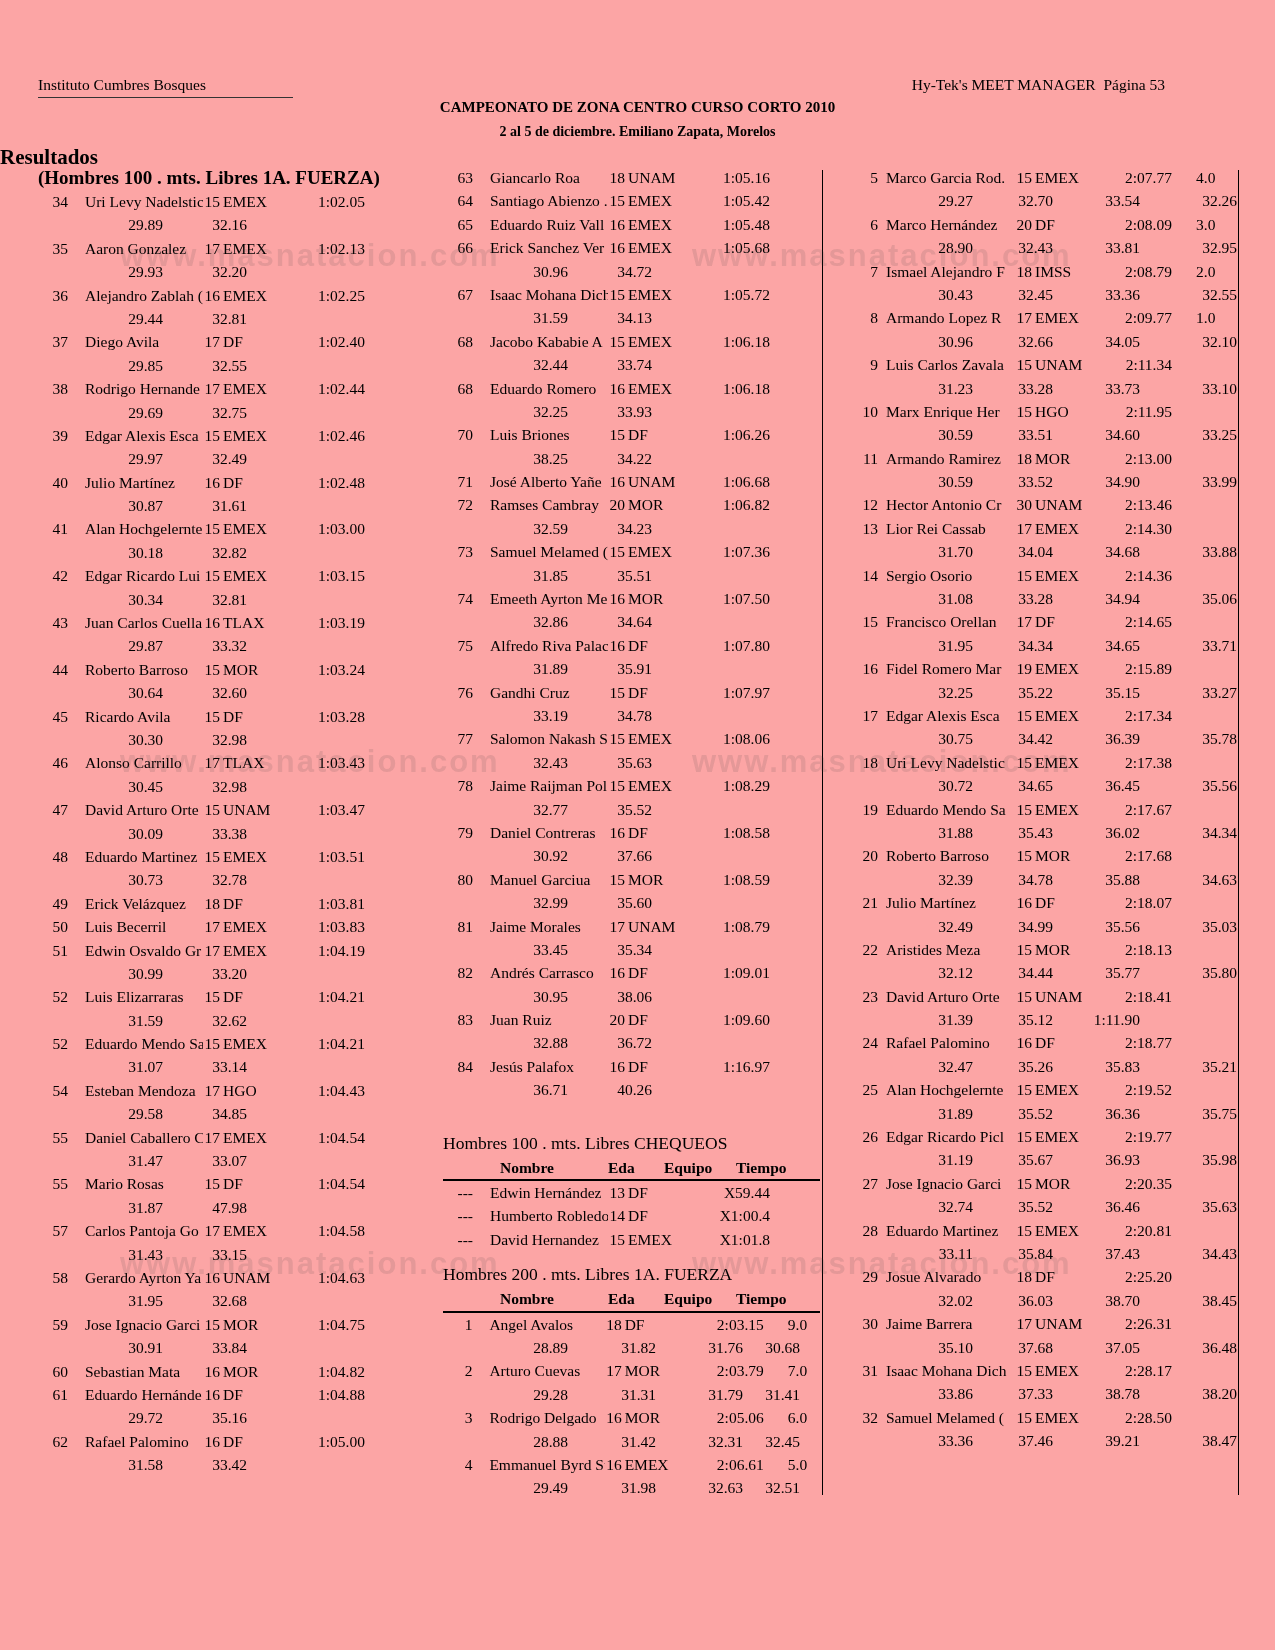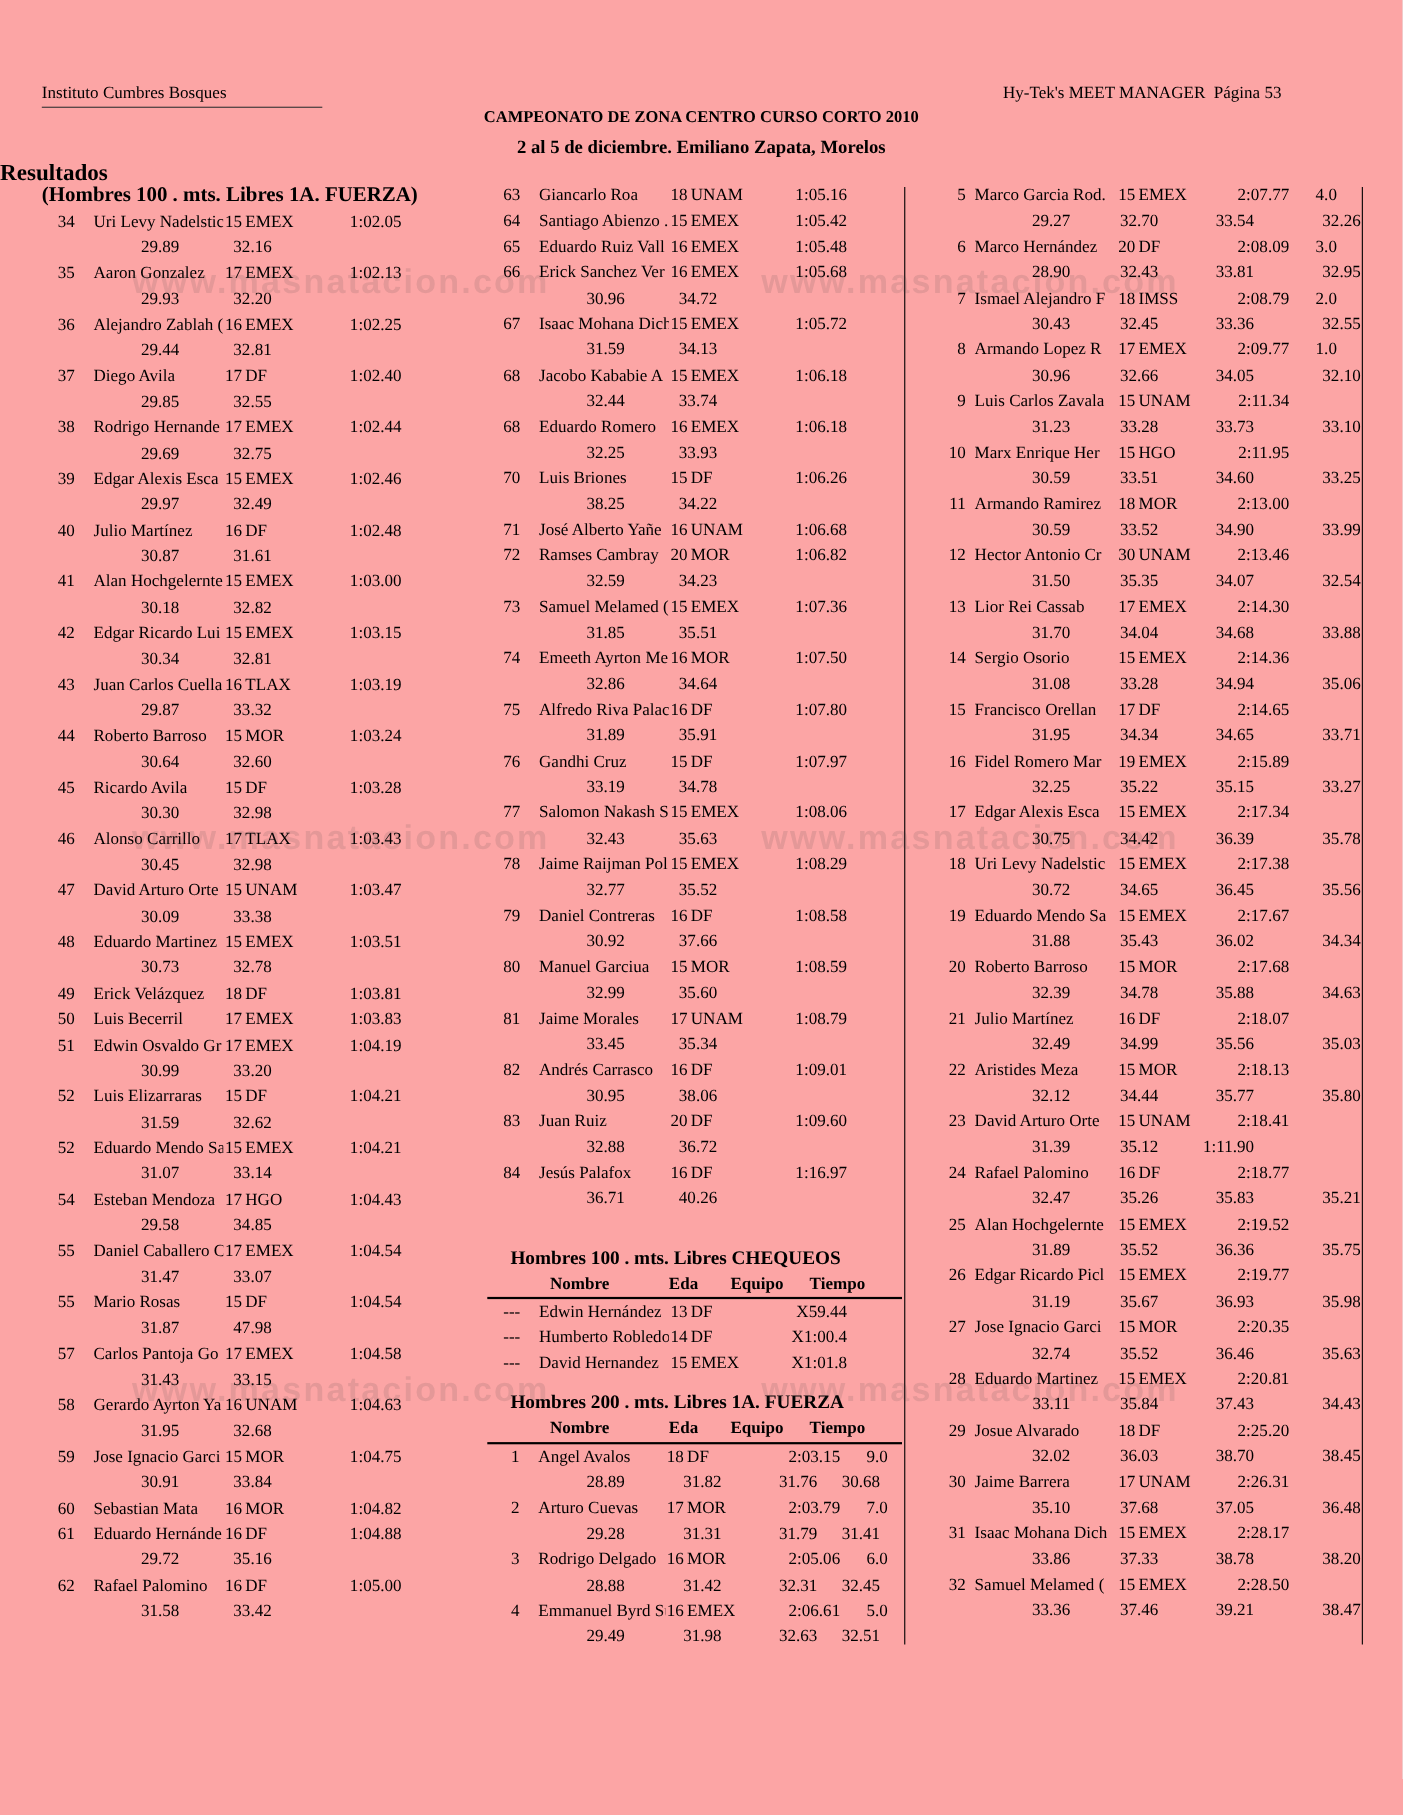--- a/index.html
+++ b/index.html
@@ -3,29 +3,29 @@
 <meta charset="utf-8">
 <style>
   html,body{margin:0;padding:0;background:#e8e8e8;}
   .page{position:relative;width:1275px;height:1650px;background:#fca5a5;margin:0 auto;
         font-family:"Liberation Serif", serif;font-size:15.5px;color:#000;overflow:hidden;}
   .abs{position:absolute;}
   .hdr-left{left:38px;top:76px;}
   .hdr-right{right:110px;top:76px;white-space:pre;}
   .hdr-rule{left:38px;top:97px;width:255px;height:1px;background:#333;}
   .title{left:0;top:99px;width:1275px;text-align:center;font-weight:bold;font-size:15px;}
-  .subtitle{left:0;top:124px;width:1275px;text-align:center;font-weight:bold;font-size:17px;}
+  .subtitle{left:0;top:124px;width:1275px;text-align:center;font-weight:bold;font-size:14px;}
   .results{left:0;top:145px;width:1275px;text-align:left;font-weight:bold;font-size:21px;}
   .col{position:absolute;top:166px;}
   #col1{left:38px;width:340px;}
   #col2{left:443px;width:382px;}
   #col3{left:845px;width:400px;}
   .ln{height:23.4px;line-height:23.4px;white-space:nowrap;display:flex;}
   .cont-hdr{font-weight:bold;font-size:19px;height:24px;line-height:24px;white-space:nowrap;}
-  .sec-title{font-weight:bold;font-size:17.5px;height:26px;line-height:26px;white-space:nowrap;margin-left:21px;}
+  .sec-title{font-weight:normal;font-size:17.5px;height:26px;line-height:26px;white-space:nowrap;}
   .mt-chk{margin-top:28px;}
   .mt-200{margin-top:10px;}
   
   .c-place{width:30px;text-align:right;}
   .c-name{margin-left:17px;width:118px;overflow:hidden;white-space:nowrap;}
   .c-age{width:17px;text-align:right;}
   .c-team{width:65px;padding-left:3px;}
   .c-time{width:77px;text-align:right;}
   .c-pts{margin-left:24px;width:38px;}
   
@@ -812,26 +812,20 @@
           <span class="">33.99</span>
         </div>
         <div class="ln r3">
           <span class="c-place">12</span>
           <span class="c-name">Hector Antonio Cr</span>
           <span class="c-age">30</span>
           <span class="c-team">UNAM</span>
           <span class="c-time">2:13.46</span>
           <span class="c-pts"></span>
         </div>
-        <div class="ln sp sp-c">
-          <span class="">31.50</span>
-          <span class="">35.35</span>
-          <span class="">34.07</span>
-          <span class="">32.54</span>
-        </div>
         <div class="ln r3">
           <span class="c-place">13</span>
           <span class="c-name">Lior Rei Cassab</span>
           <span class="c-age">17</span>
           <span class="c-team">EMEX</span>
           <span class="c-time">2:14.30</span>
           <span class="c-pts"></span>
         </div>
         <div class="ln sp sp-c">
           <span class="">31.70</span>

